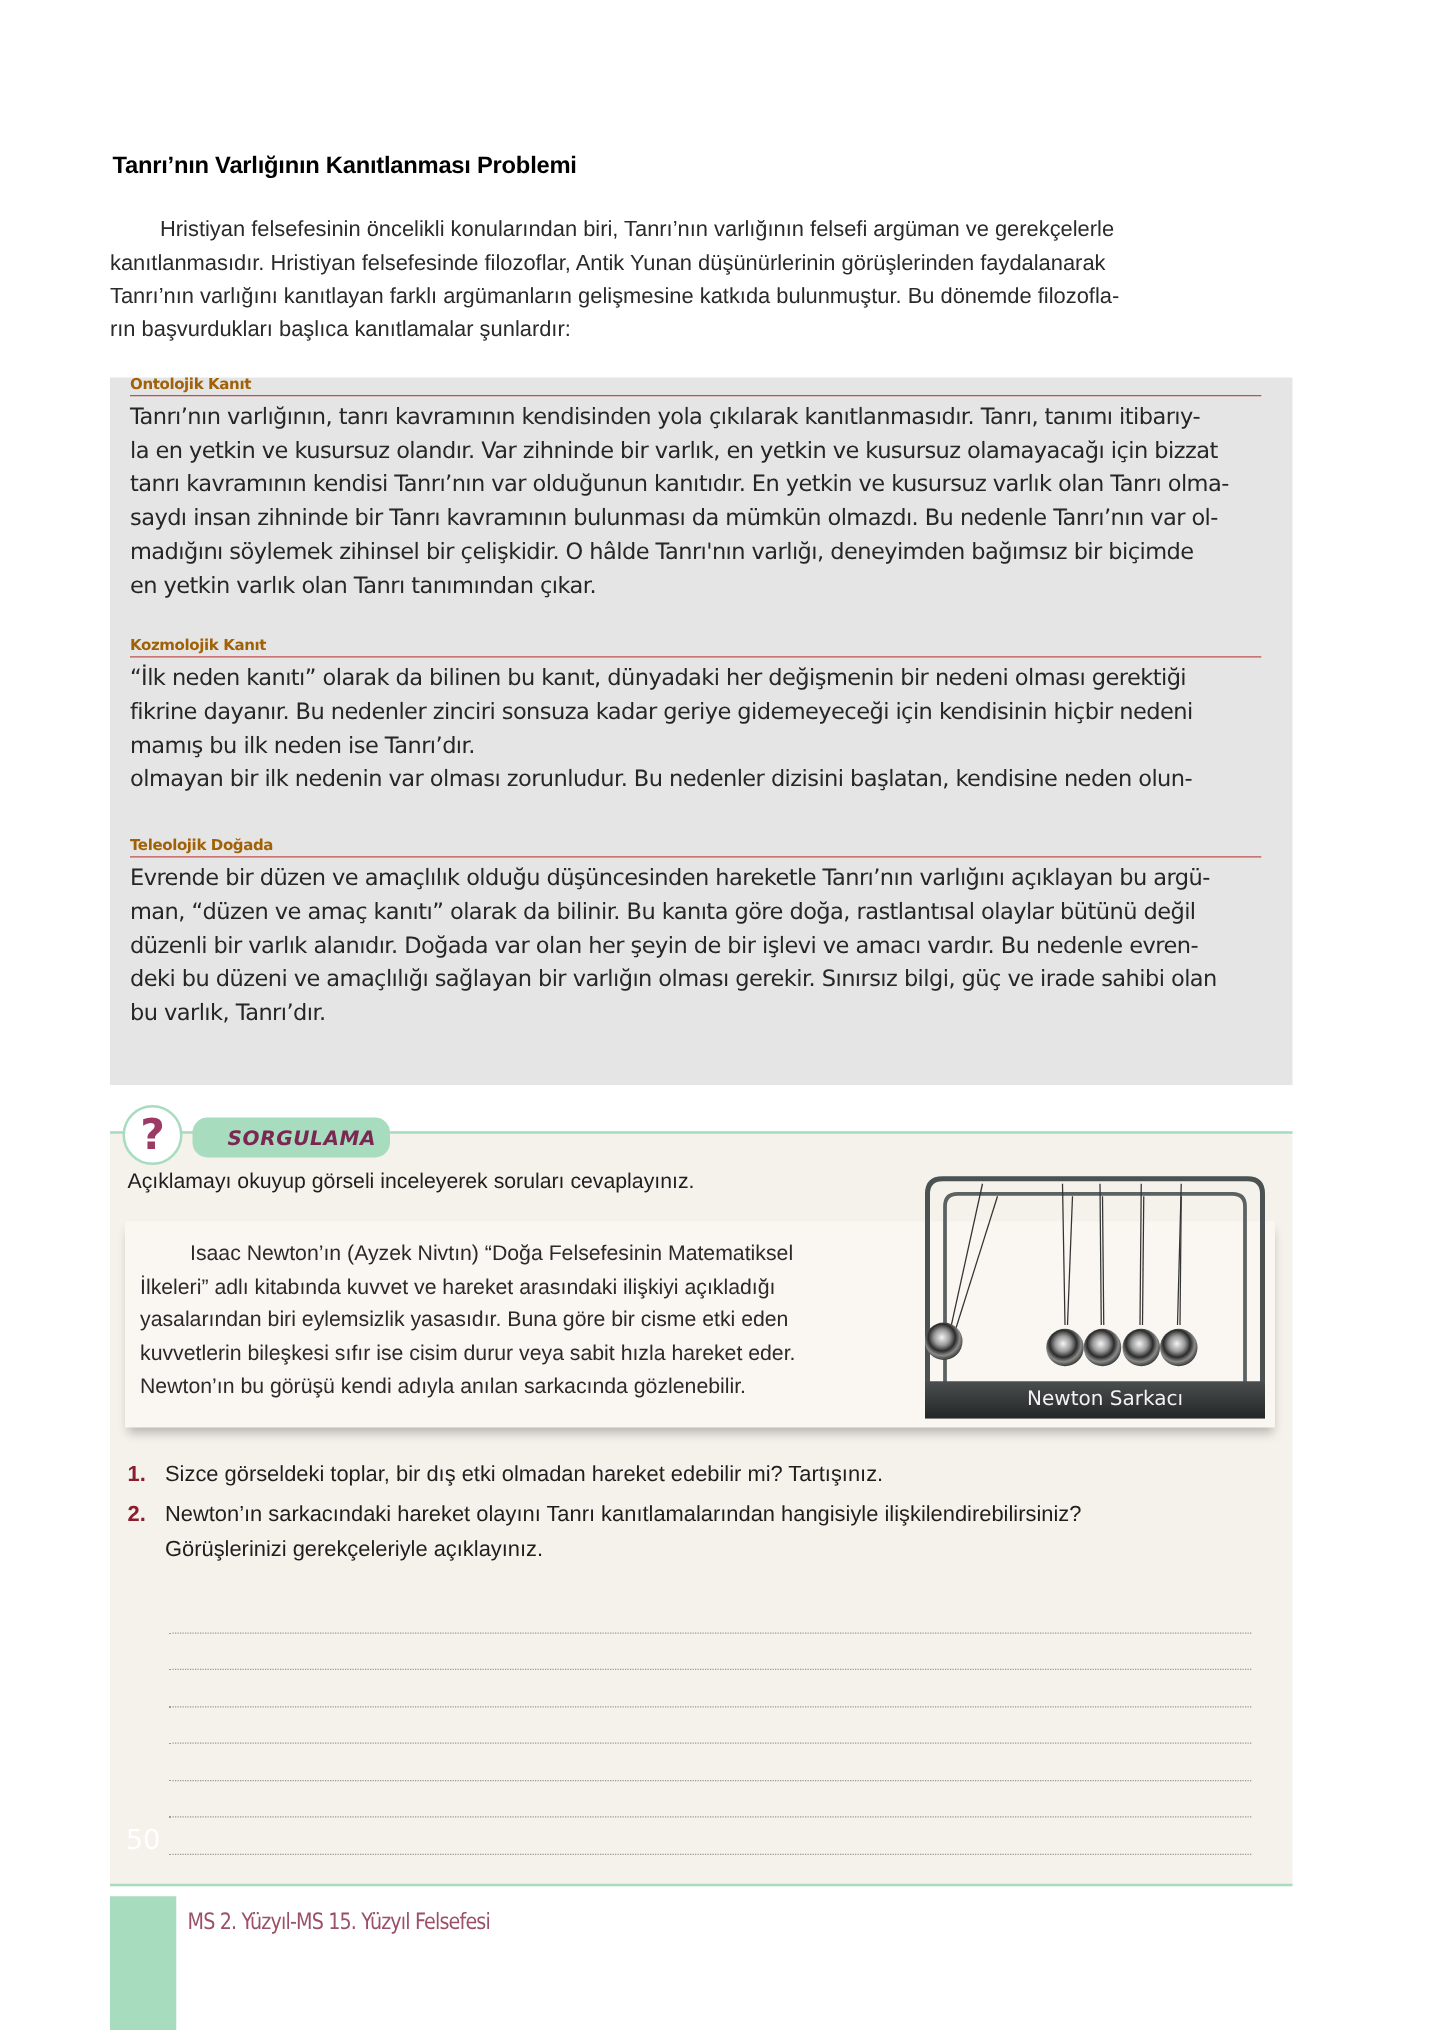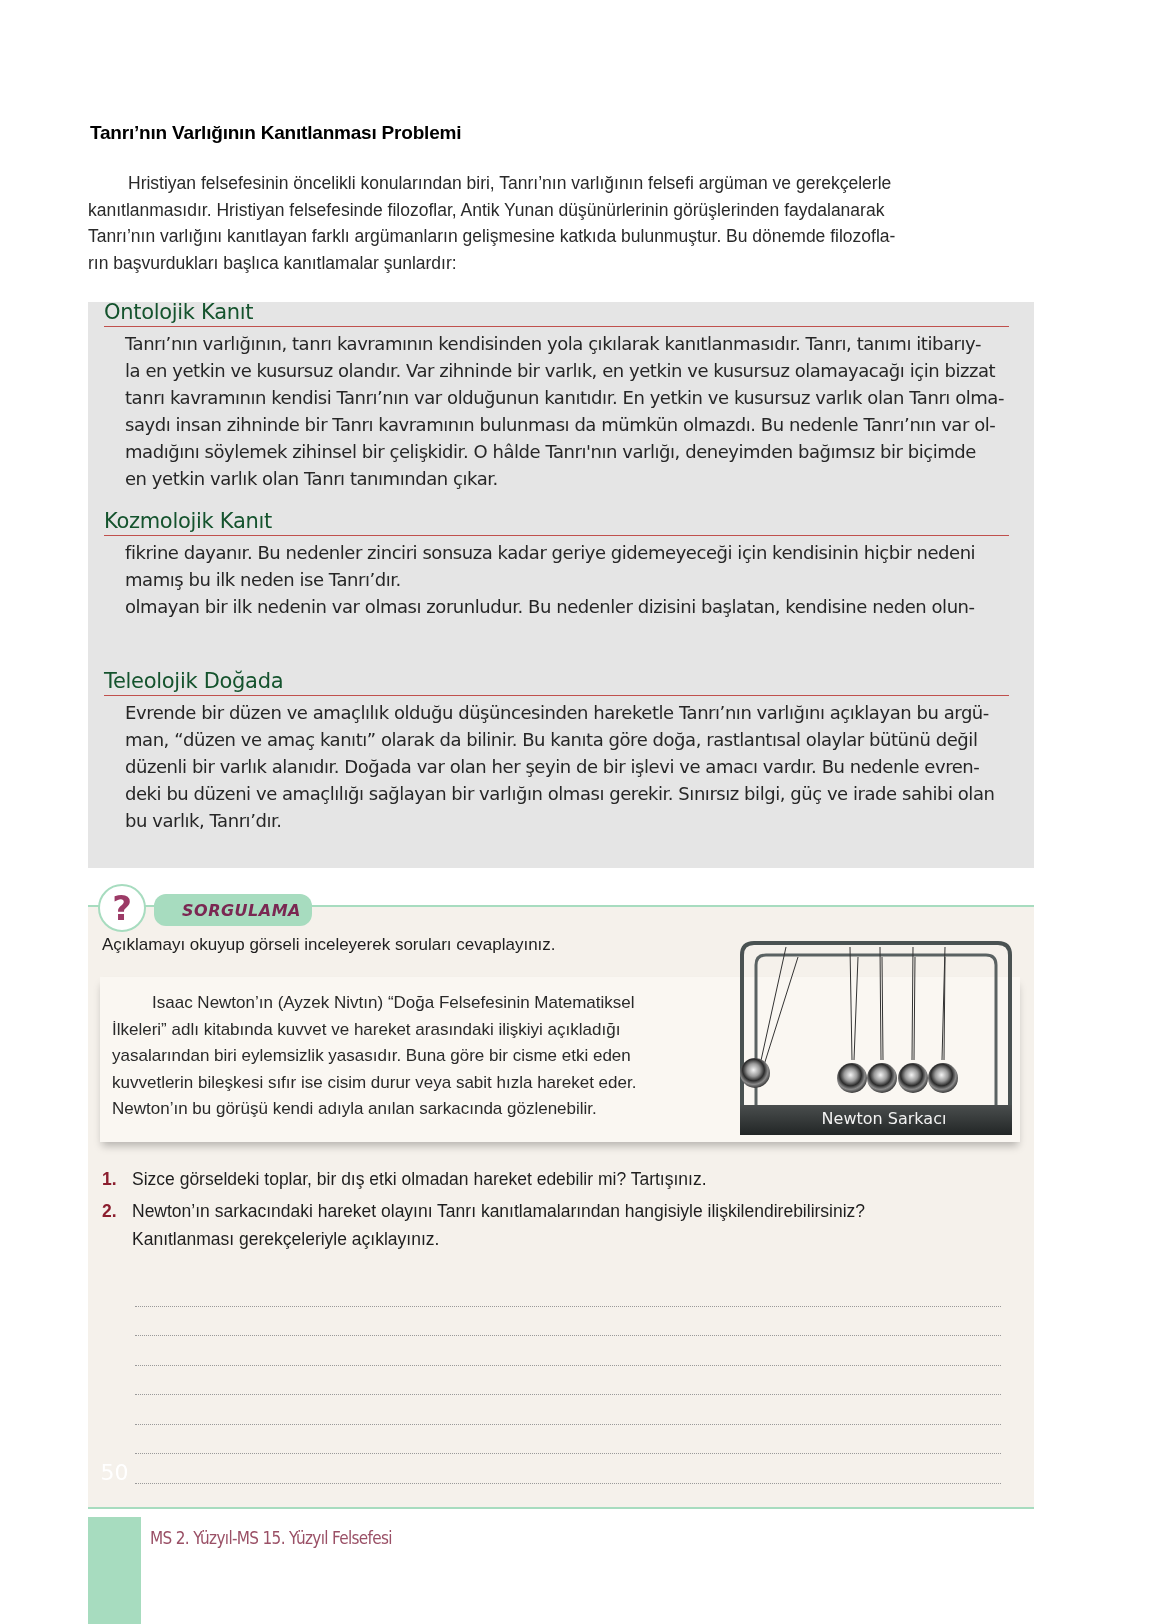--- a/index.html
+++ b/index.html
@@ -16,25 +16,25 @@
     color: #2a2a2a; text-align: justify;
   }
   .intro .ln { display: block; white-space: nowrap; }
   .intro .ln.first { text-indent: 40px; }
 
   .graybox {
     position: absolute; left: 88px; top: 302px; width: 946px; height: 566px; background: #e5e5e5;
   }
   .sec { position: absolute; left: 104px; width: 905px; }
   .sec-h {
-    font-size: 21px; font-weight: normal; color: #14532d; padding-bottom: 2px;
+    font-size: 12px; font-weight: bold; color: #a16207; padding-bottom: 2px;
     border-bottom: 1.5px solid #c0504d; font-family: "DejaVu Sans", sans-serif; letter-spacing: -0.3px;
   }
   .sec-b { font-size: 18px; line-height: 27px; color: #262626; margin-top: 3px; font-family: "DejaVu Sans", sans-serif; letter-spacing: -0.45px; }
-  .sec-b .ln { display: block; white-space: nowrap; margin-left: 21px; }
+  .sec-b .ln { display: block; white-space: nowrap; }
 
   .sorg {
     position: absolute; left: 88px; top: 905px; width: 946px; height: 600px; background: #f5f1eb;
     border-top: 2px solid #a7dcbf; border-bottom: 2px solid #a7dcbf;
   }
   .q-circle {
     position: absolute; left: 98px; top: 884px; width: 44px; height: 44px; border-radius: 50%;
     background: #fff; border: 2px solid #a7dcbf; display: flex; align-items: center; justify-content: center;
     font-size: 34px; font-weight: bold; color: #9c3a66; font-family: "DejaVu Sans", sans-serif;
   }
@@ -92,20 +92,21 @@
     <span class="ln">tanrı kavramının kendisi Tanrı’nın var olduğunun kanıtıdır. En yetkin ve kusursuz varlık olan Tanrı olma-</span>
     <span class="ln">saydı insan zihninde bir Tanrı kavramının bulunması da mümkün olmazdı. Bu nedenle Tanrı’nın var ol-</span>
     <span class="ln">madığını söylemek zihinsel bir çelişkidir. O hâlde Tanrı'nın varlığı, deneyimden bağımsız bir biçimde</span>
     <span class="ln">en yetkin varlık olan Tanrı tanımından çıkar.</span>
   </div>
 </div>
 
 <div class="sec" style="top:509px;">
   <div class="sec-h">Kozmolojik Kanıt</div>
   <div class="sec-b">
+    <span class="ln">“İlk neden kanıtı” olarak da bilinen bu kanıt, dünyadaki her değişmenin bir nedeni olması gerektiği</span>
     <span class="ln">fikrine dayanır. Bu nedenler zinciri sonsuza kadar geriye gidemeyeceği için kendisinin hiçbir nedeni</span>
     <span class="ln">mamış bu ilk neden ise Tanrı’dır.</span>
     <span class="ln">olmayan bir ilk nedenin var olması zorunludur. Bu nedenler dizisini başlatan, kendisine neden olun-</span>
   </div>
 </div>
 
 <div class="sec" style="top:669px;">
   <div class="sec-h">Teleolojik Doğada</div>
   <div class="sec-b">
     <span class="ln">Evrende bir düzen ve amaçlılık olduğu düşüncesinden hareketle Tanrı’nın varlığını açıklayan bu argü-</span>
@@ -171,21 +172,21 @@
   <div class="qitem">
     <span class="qnum">1.</span>
     <div>
       <div>Sizce görseldeki toplar, bir dış etki olmadan hareket edebilir mi? Tartışınız.</div>
     </div>
   </div>
   <div class="qitem">
     <span class="qnum">2.</span>
     <div>
       <div>Newton’ın sarkacındaki hareket olayını Tanrı kanıtlamalarından hangisiyle ilişkilendirebilirsiniz?</div>
-      <div>Kanıtlanması gerekçeleriyle açıklayınız.</div>
+      <div>Görüşlerinizi gerekçeleriyle açıklayınız.</div>
     </div>
   </div>
 </div>
 
 <div class="answer-lines">
   <div class="aline"></div>
   <div class="aline"></div>
   <div class="aline"></div>
   <div class="aline"></div>
   <div class="aline"></div>

